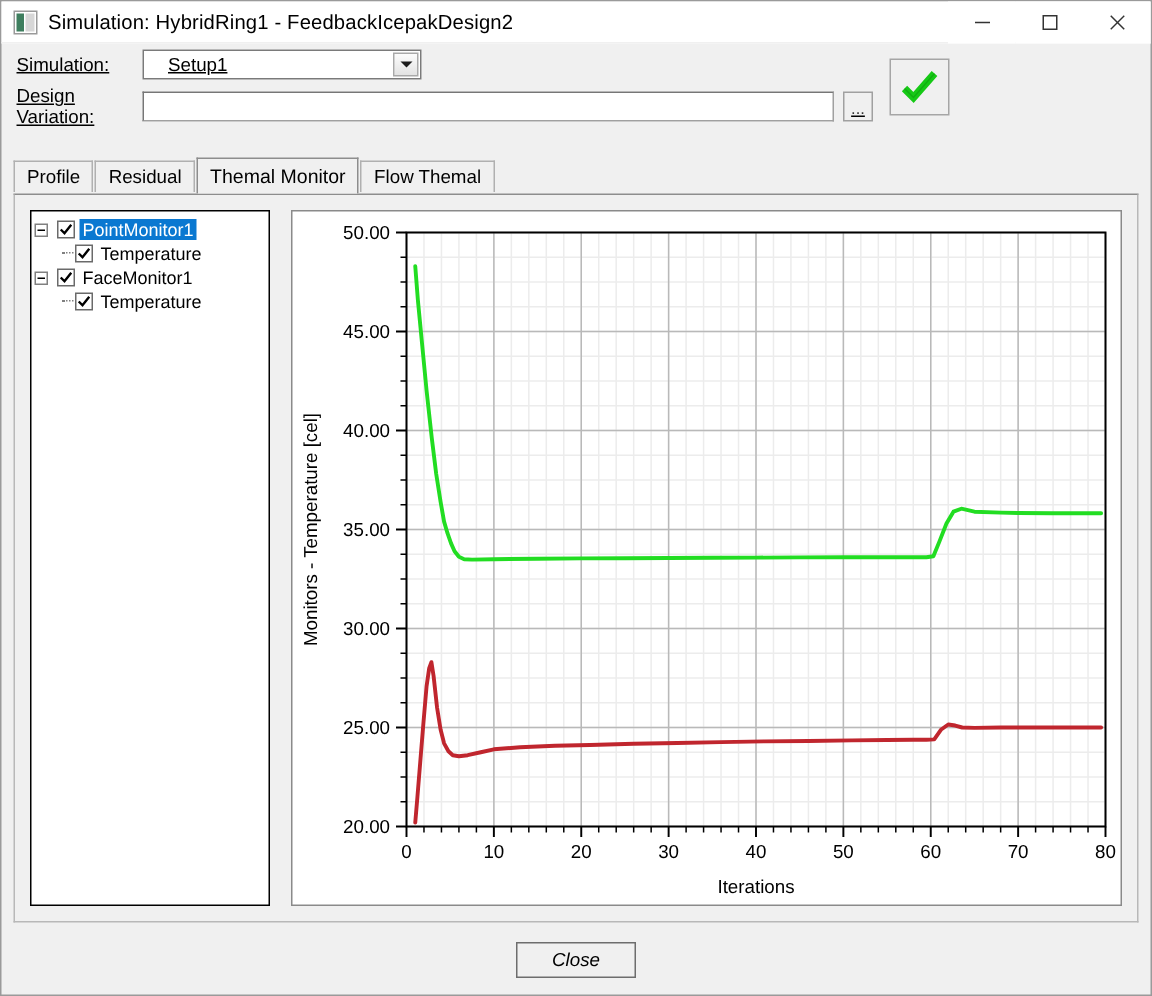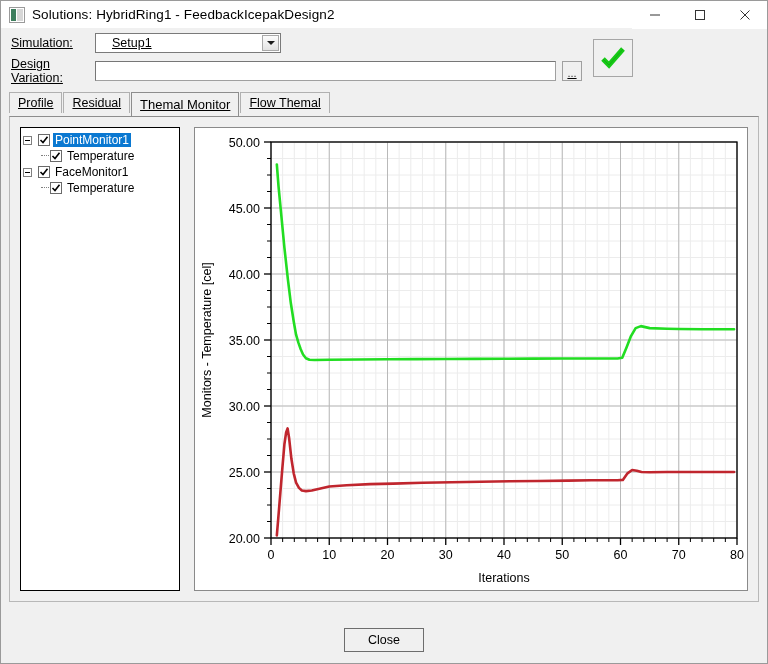--- a/index.html
+++ b/index.html
@@ -136,27 +136,26 @@
     left: 592px; top: 10px;
     width: 40px; height: 38px;
     background: #f0f0f0;
     border: 1px solid #a6a6a6;
     box-sizing: border-box;
     display: flex; align-items: center; justify-content: center;
   }
 
   
   .tabstrip {
-    margin-top: 7px;
+    margin-top: 20px;
     margin-left: 8px;
     height: 24px;
     display: flex;
-    align-items: flex-start;
-    position: relative;
-    text-decoration: underline;
+    align-items: center;
+    position: relative;
   }
   .tab {
     height: 21px;
     padding: 0 8px;
     font-size: 12.5px;
     color: #000;
     background: #f0f0f0;
     border: 1px solid #b0b0b0;
     border-bottom: none;
     box-sizing: border-box;
@@ -266,30 +265,31 @@
   }
   .close-btn {
     width: 80px; height: 24px;
     background: #f0f0f0;
     border: 1px solid #6d6d6d;
     box-sizing: border-box;
     font-size: 12.5px;
     color: #000;
     display: flex; align-items: center; justify-content: center;
     font-family: "Liberation Sans", sans-serif;
+    font-style: italic;
   }
 </style>
 </head>
 <body>
 
 <div id="app">
 
   <div class="titlebar">
     <div class="title-icon"></div>
-    <div class="title-text">Solutions: HybridRing1 - FeedbackIcepakDesign2</div>
+    <div class="title-text">Simulation: HybridRing1 - FeedbackIcepakDesign2</div>
     <div class="win-btns">
       <div class="win-btn">
         <svg width="12" height="12" viewBox="0 0 12 12">
             <line x1="1" y1="6" x2="11" y2="6" stroke="#333" stroke-width="1"></line>
           </svg>
       </div>
       <div class="win-btn">
         <svg width="12" height="12" viewBox="0 0 12 12">
             <rect x="1.5" y="1.5" width="9" height="9" fill="none" stroke="#333" stroke-width="1"></rect>
           </svg>

